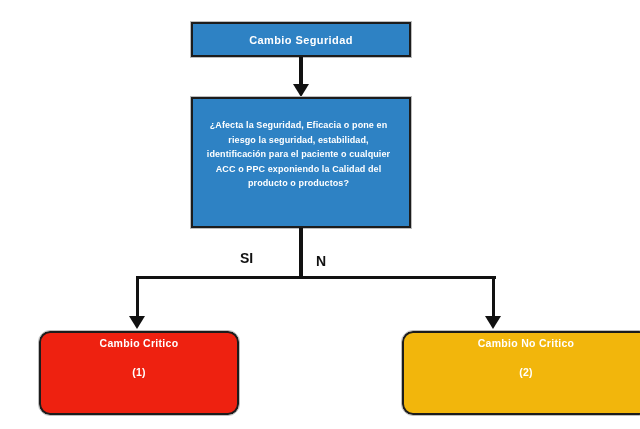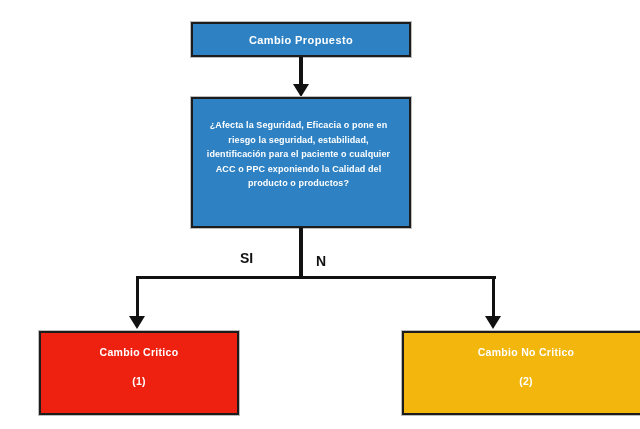--- a/index.html
+++ b/index.html
@@ -28,22 +28,22 @@
     display:flex; align-items:center; justify-content:center;
     font-size:11px; letter-spacing:0.4px;
   }
   .node-question{
     left:191px; top:97px; width:220px; height:131px;
     padding:19px 13px 0 8px;
     font-size:9px; line-height:14.5px; letter-spacing:0.1px;
   }
   .node-bottom{
     width:200px; height:84px; top:331px;
-    padding-top:13px;
-    font-size:10.5px; letter-spacing:0.3px;
+    padding-top:4px;
+    font-size:10.5px; letter-spacing:0.3px;border-radius:11px;
   }
   .node-critical{ left:39px; }
   .node-noncritical{ left:394px; width:248px;margin-left:8px; }
   .node-number{ display:block; margin-top:17px; font-size:10.5px; }
 
   .line{ position:absolute; background:#111111; }
   .arrowhead{
     position:absolute; width:0; height:0;
     border-left:8px solid transparent;
     border-right:8px solid transparent;
@@ -64,21 +64,21 @@
   }
   .label-si{ left:240px; top:250px; width:52px; }
   .label-n{ left:316px; top:253px; }
 </style>
 </head>
 <body>
 
 <div class="canvas">
 
   <div class="node node-blue node-proposed">
-    <span>Cambio Propuesto</span>
+    <span>Cambio Seguridad</span>
   </div>
 
   <div class="line line-a1"></div>
   <div class="arrowhead head-a1"></div>
 
   <div class="node node-blue node-question">
     <span>¿Afecta la Seguridad, Eficacia o pone en riesgo la seguridad, estabilidad, identificación para el paciente o cualquier ACC o PPC exponiendo la Calidad del producto o productos?</span>
   </div>
 
   <div class="line line-qexit"></div>

